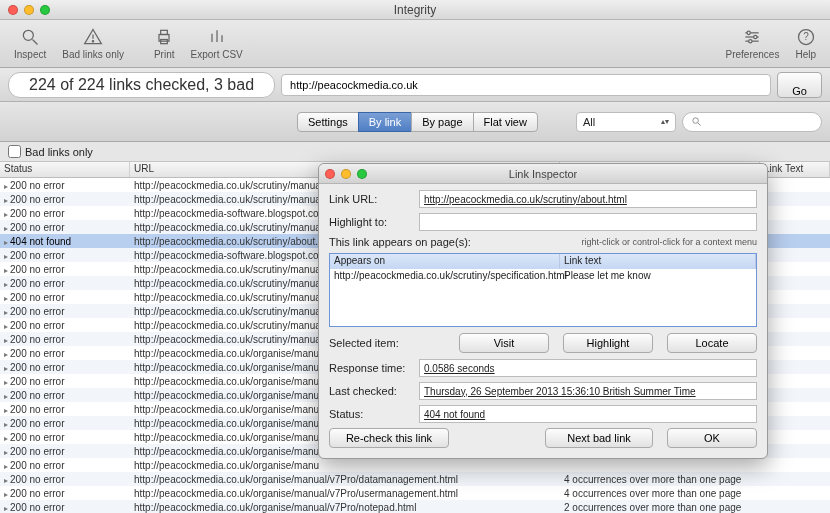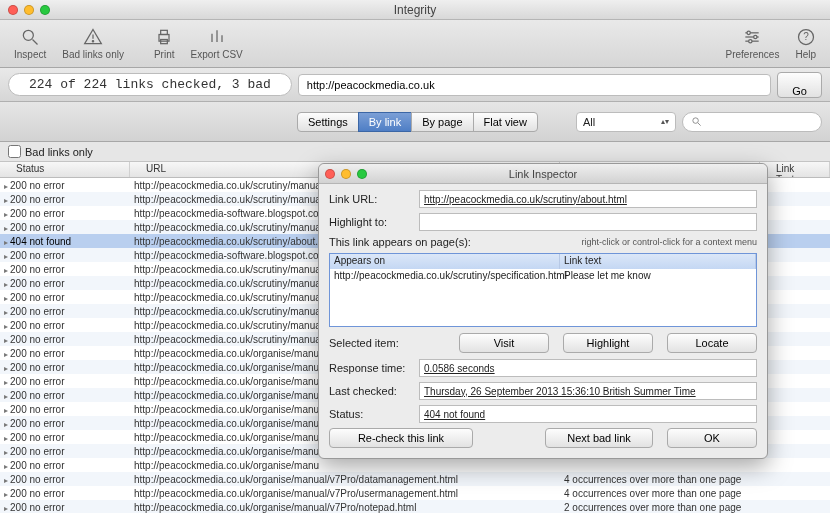--- a/index.html
+++ b/index.html
@@ -8,37 +8,37 @@
 .traffic { display: flex; gap: 6px; margin-left: 8px; }
 .tl { width: 10px; height: 10px; border-radius: 50%; border: 1px solid rgba(0,0,0,0.2); }
 .tl.r { background:#ff5f57; } .tl.y{background:#ffbd2e;} .tl.g{background:#28c940;}
 .titlebar .title { position: absolute; left: 50%; transform: translateX(-50%); font-size: 12px; color: #444; }
 .toolbar { height: 48px; background: linear-gradient(#e9e9e9,#d6d6d6); border-bottom: 1px solid #a7a7a7; display: flex; align-items: center; padding: 0 6px; }
 .tbtn { display: flex; flex-direction: column; align-items: center; justify-content: center; padding: 2px 8px; font-size: 10px; color: #555; cursor: pointer; }
 .tbtn svg { width: 20px; height: 20px; fill: none; stroke: #666; stroke-width: 1.5; }
 .tbtn .lbl { margin-top: 2px; }
 .toolbar .spacer { flex: 1; }
 .statusrow { height: 34px; display: flex; align-items: center; padding: 4px 8px; gap: 6px; background: linear-gradient(#e9e9e9,#d6d6d6); border-bottom:1px solid #b0b0b0; }
-.pill { background: #fff; border: 1px solid #bcbcbc; border-radius: 12px; padding: 3px 20px; font-size: 13px; color: #333; text-align: center; font-family: Liberation Mono, monospace; }
+.pill { background: #fff; border: 1px solid #bcbcbc; border-radius: 12px; padding: 3px 20px; font-size: 16px; color: #333; text-align: center; }
 .urlfield { flex: 1; background: #fff; border: 1px solid #bcbcbc; border-radius: 4px; padding: 3px 8px; font-size: 11px; height: 22px; }
 .gobtn { background: linear-gradient(#fdfdfd,#e2e2e2); border: 1px solid #aaa; border-radius: 4px; padding: 12px 14px; font-size: 11px; cursor: pointer; height:18px;}
 .viewbar { height: 40px; background: linear-gradient(#e6e6e6,#d2d2d2); border-bottom: 1px solid #a7a7a7; display: flex; align-items: center; padding: 0 8px; }
 .seg { display: flex; margin-left: 290px; }
 .seg button { background: linear-gradient(#fdfdfd,#e2e2e2); border: 1px solid #aaa; padding: 2px 10px; font-size: 11px; cursor: pointer; margin-left:-1px; height:20px;}
 .seg button:first-child{border-radius:4px 0 0 4px;}
 .seg button:last-child{border-radius:0 4px 4px 0;}
 .seg button.active { background: linear-gradient(#7b9fd6,#4e7ec5); color: #fff; border-color:#3b66a5;}
 .viewbar .spacer { flex: 1; }
 .filtersel { background: #fff; border: 1px solid #bcbcbc; border-radius: 4px; padding: 2px 6px; font-size: 11px; width: 100px; height:20px; display:flex; align-items:center; justify-content:space-between;gap:12px;}
 .searchbox { background: #fff; border: 1px solid #bcbcbc; border-radius: 10px; padding: 2px 8px; font-size: 11px; width: 140px; height:20px; display:flex; align-items:center; gap:4px; margin-left:6px;}
 .badlinksrow { height: 20px; display: flex; align-items: center; padding: 0 8px; background:#e6e6e6; border-bottom:1px solid #c4c4c4;}
 .badlinksrow input { margin-right: 4px; }
 .table { position: relative; }
 .thead { display: flex; background: linear-gradient(#f7f7f7,#e4e4e4); border-bottom: 1px solid #bcbcbc; height: 16px; font-size: 10px; color: #333; }
-.thead > div { padding: 1px 16px; border-right: 1px solid #d0d0d0; overflow:hidden; }
+.thead > div { padding: 1px 4px; border-right: 1px solid #d0d0d0; overflow:hidden; }
 .col-status { width: 130px; flex-shrink:0;}
 .col-url { width: 430px; flex-shrink:0;}
 .col-appears { width: 200px; flex-shrink:0;}
 .col-linktext { flex:1; }
 .tbody { height: 340px; overflow: hidden; background: #fff; }
 .trow { display: flex; height: 14px; font-size: 10px; color: #333; align-items: center; cursor:pointer;}
 .trow:nth-child(even) { background: #f2f6fb; }
 .trow > div { padding: 0 4px; border-right: 1px solid transparent; overflow:hidden; white-space:nowrap; text-overflow:ellipsis;}
 .trow .tri { font-size: 8px; color: #777; margin-right: 2px; }
 .trow.sel { background: #b9cfef !important; }
@@ -367,19 +367,19 @@
     </div>
     <div class="irow">
       <div class="lab">Last checked:</div>
       <div class="val">Thursday, 26 September 2013 15:36:10 British Summer Time</div>
     </div>
     <div class="irow">
       <div class="lab">Status:</div>
       <div class="val">404 not found</div>
     </div>
     <div class="btnrow" style="margin-top:4px;">
-      <button class="mbtn" style="width:144px">Re-check this link</button>
+      <button class="mbtn" style="width:120px">Re-check this link</button>
       <div class="spacer"></div>
       <button class="mbtn" style="width:108px">Next bad link</button>
       <button class="mbtn">OK</button>
     </div>
   </div>
 </div>
 
 </body></html>

